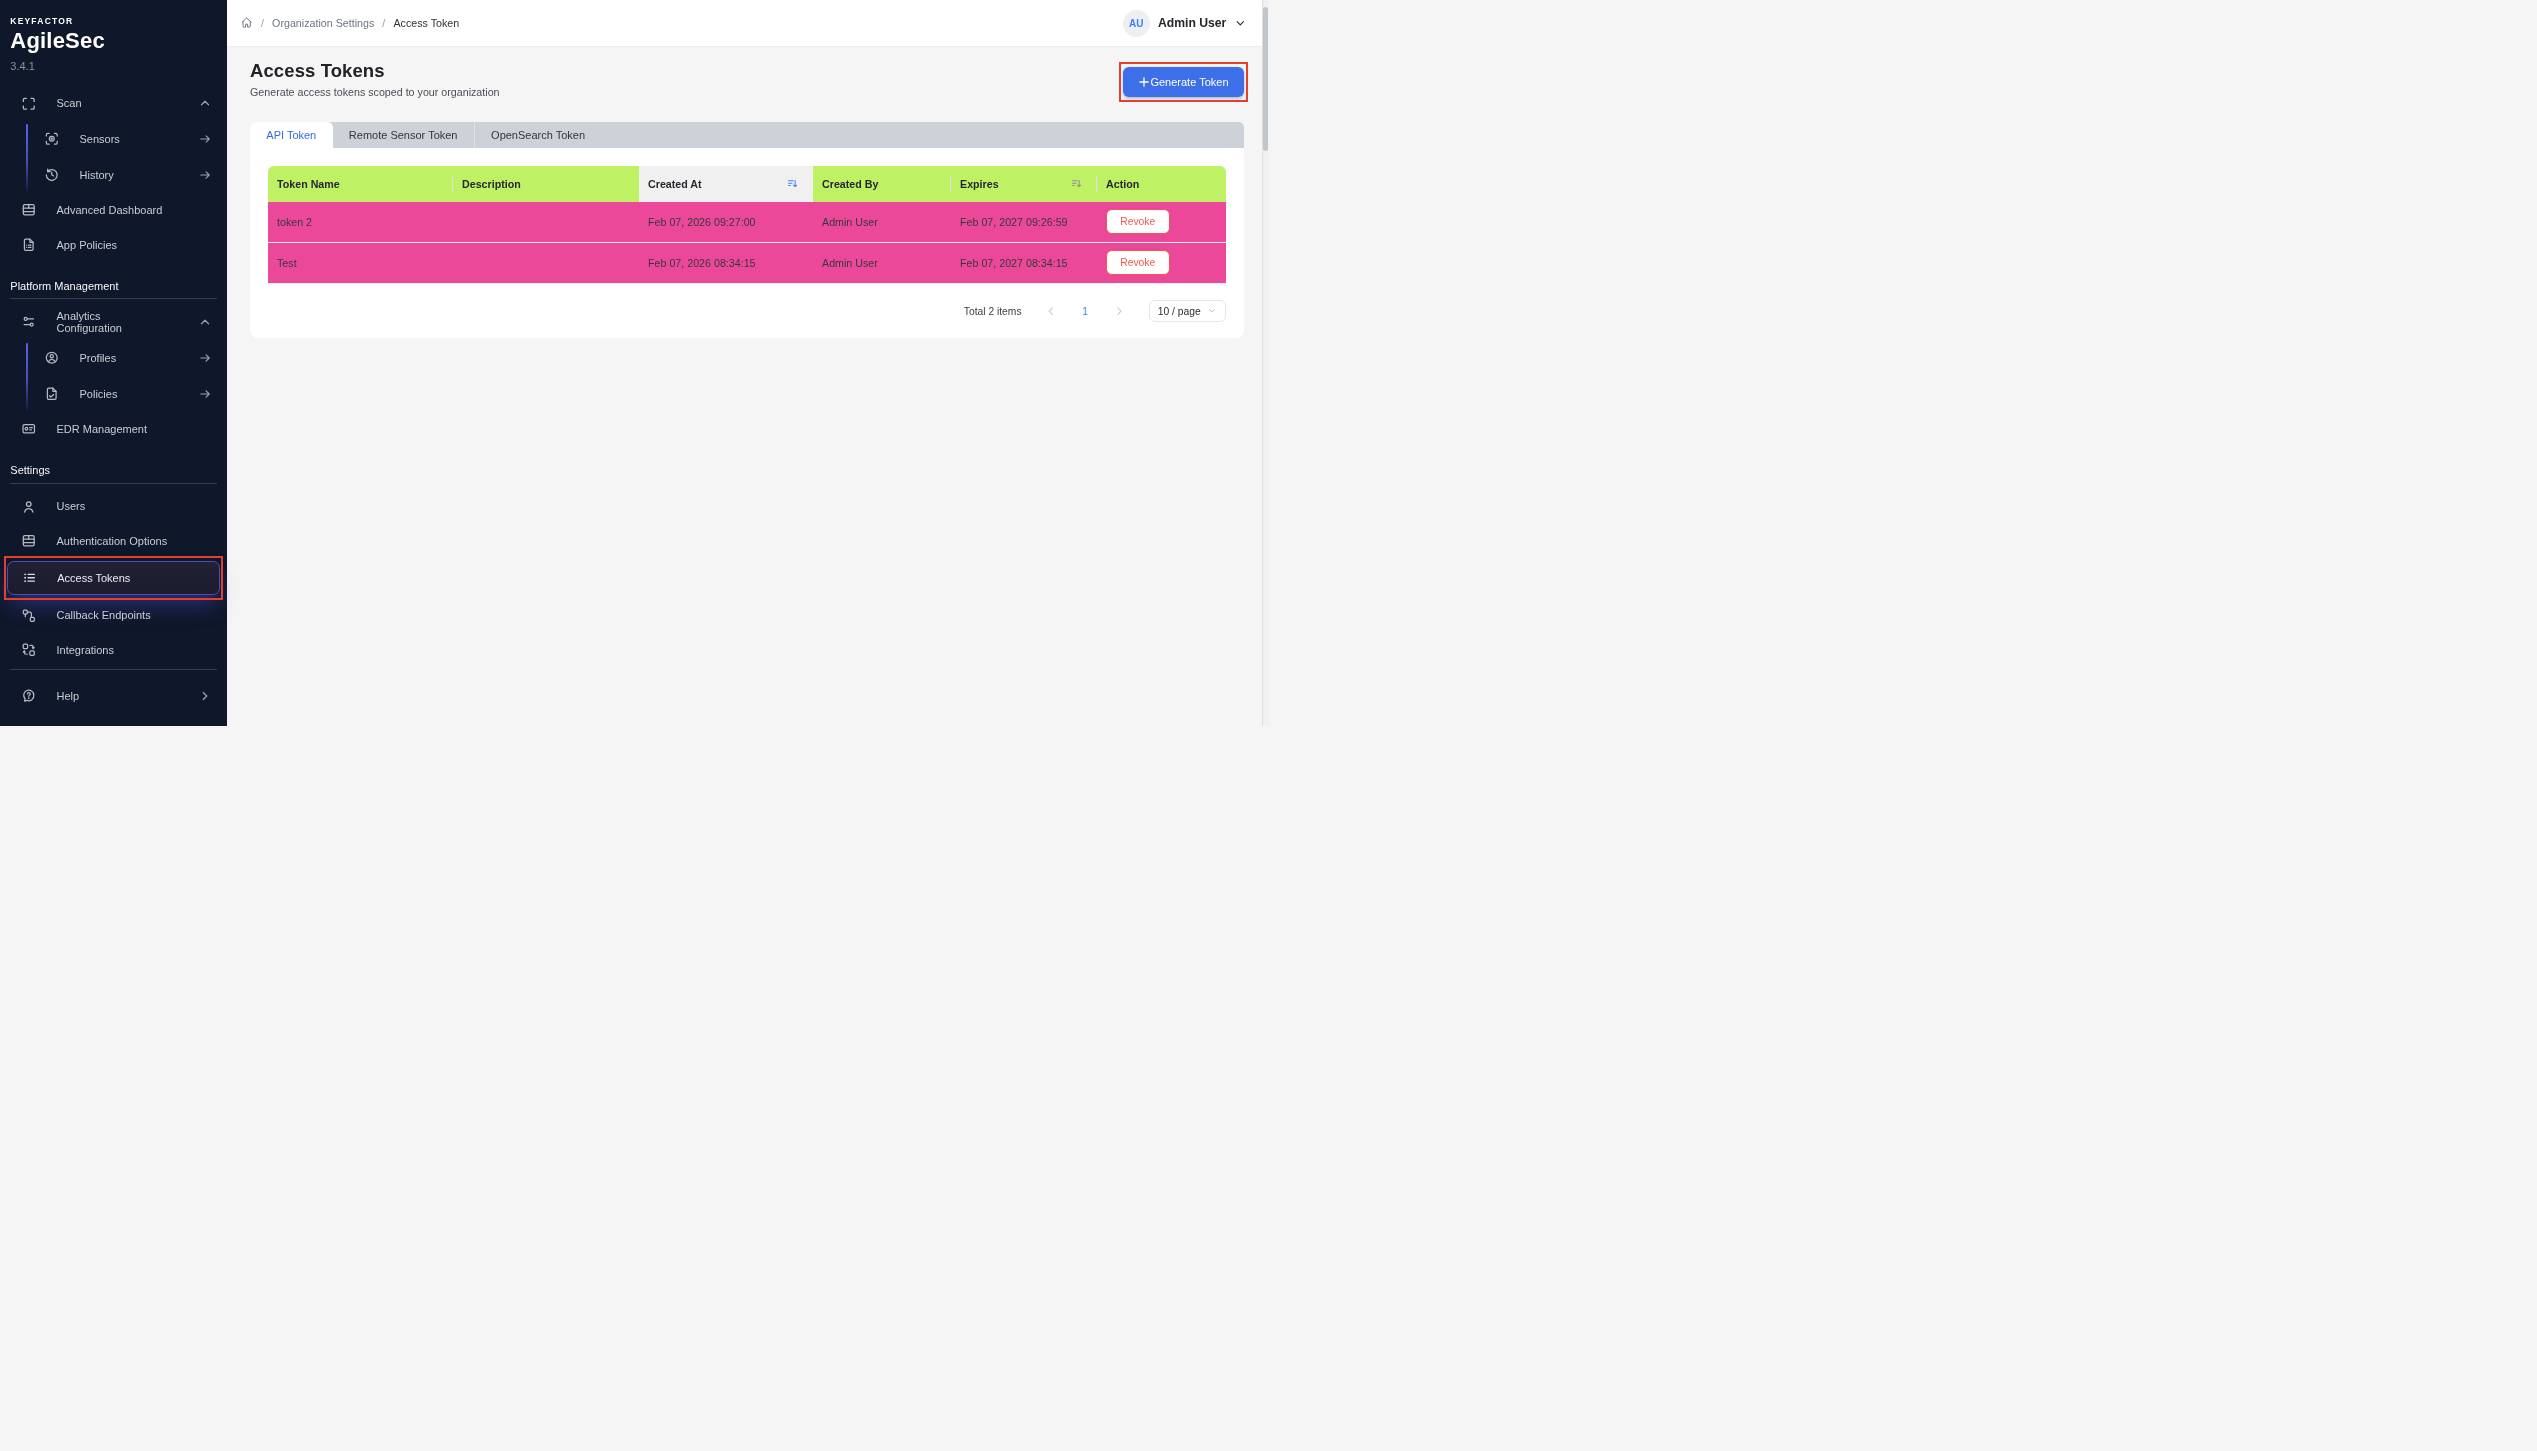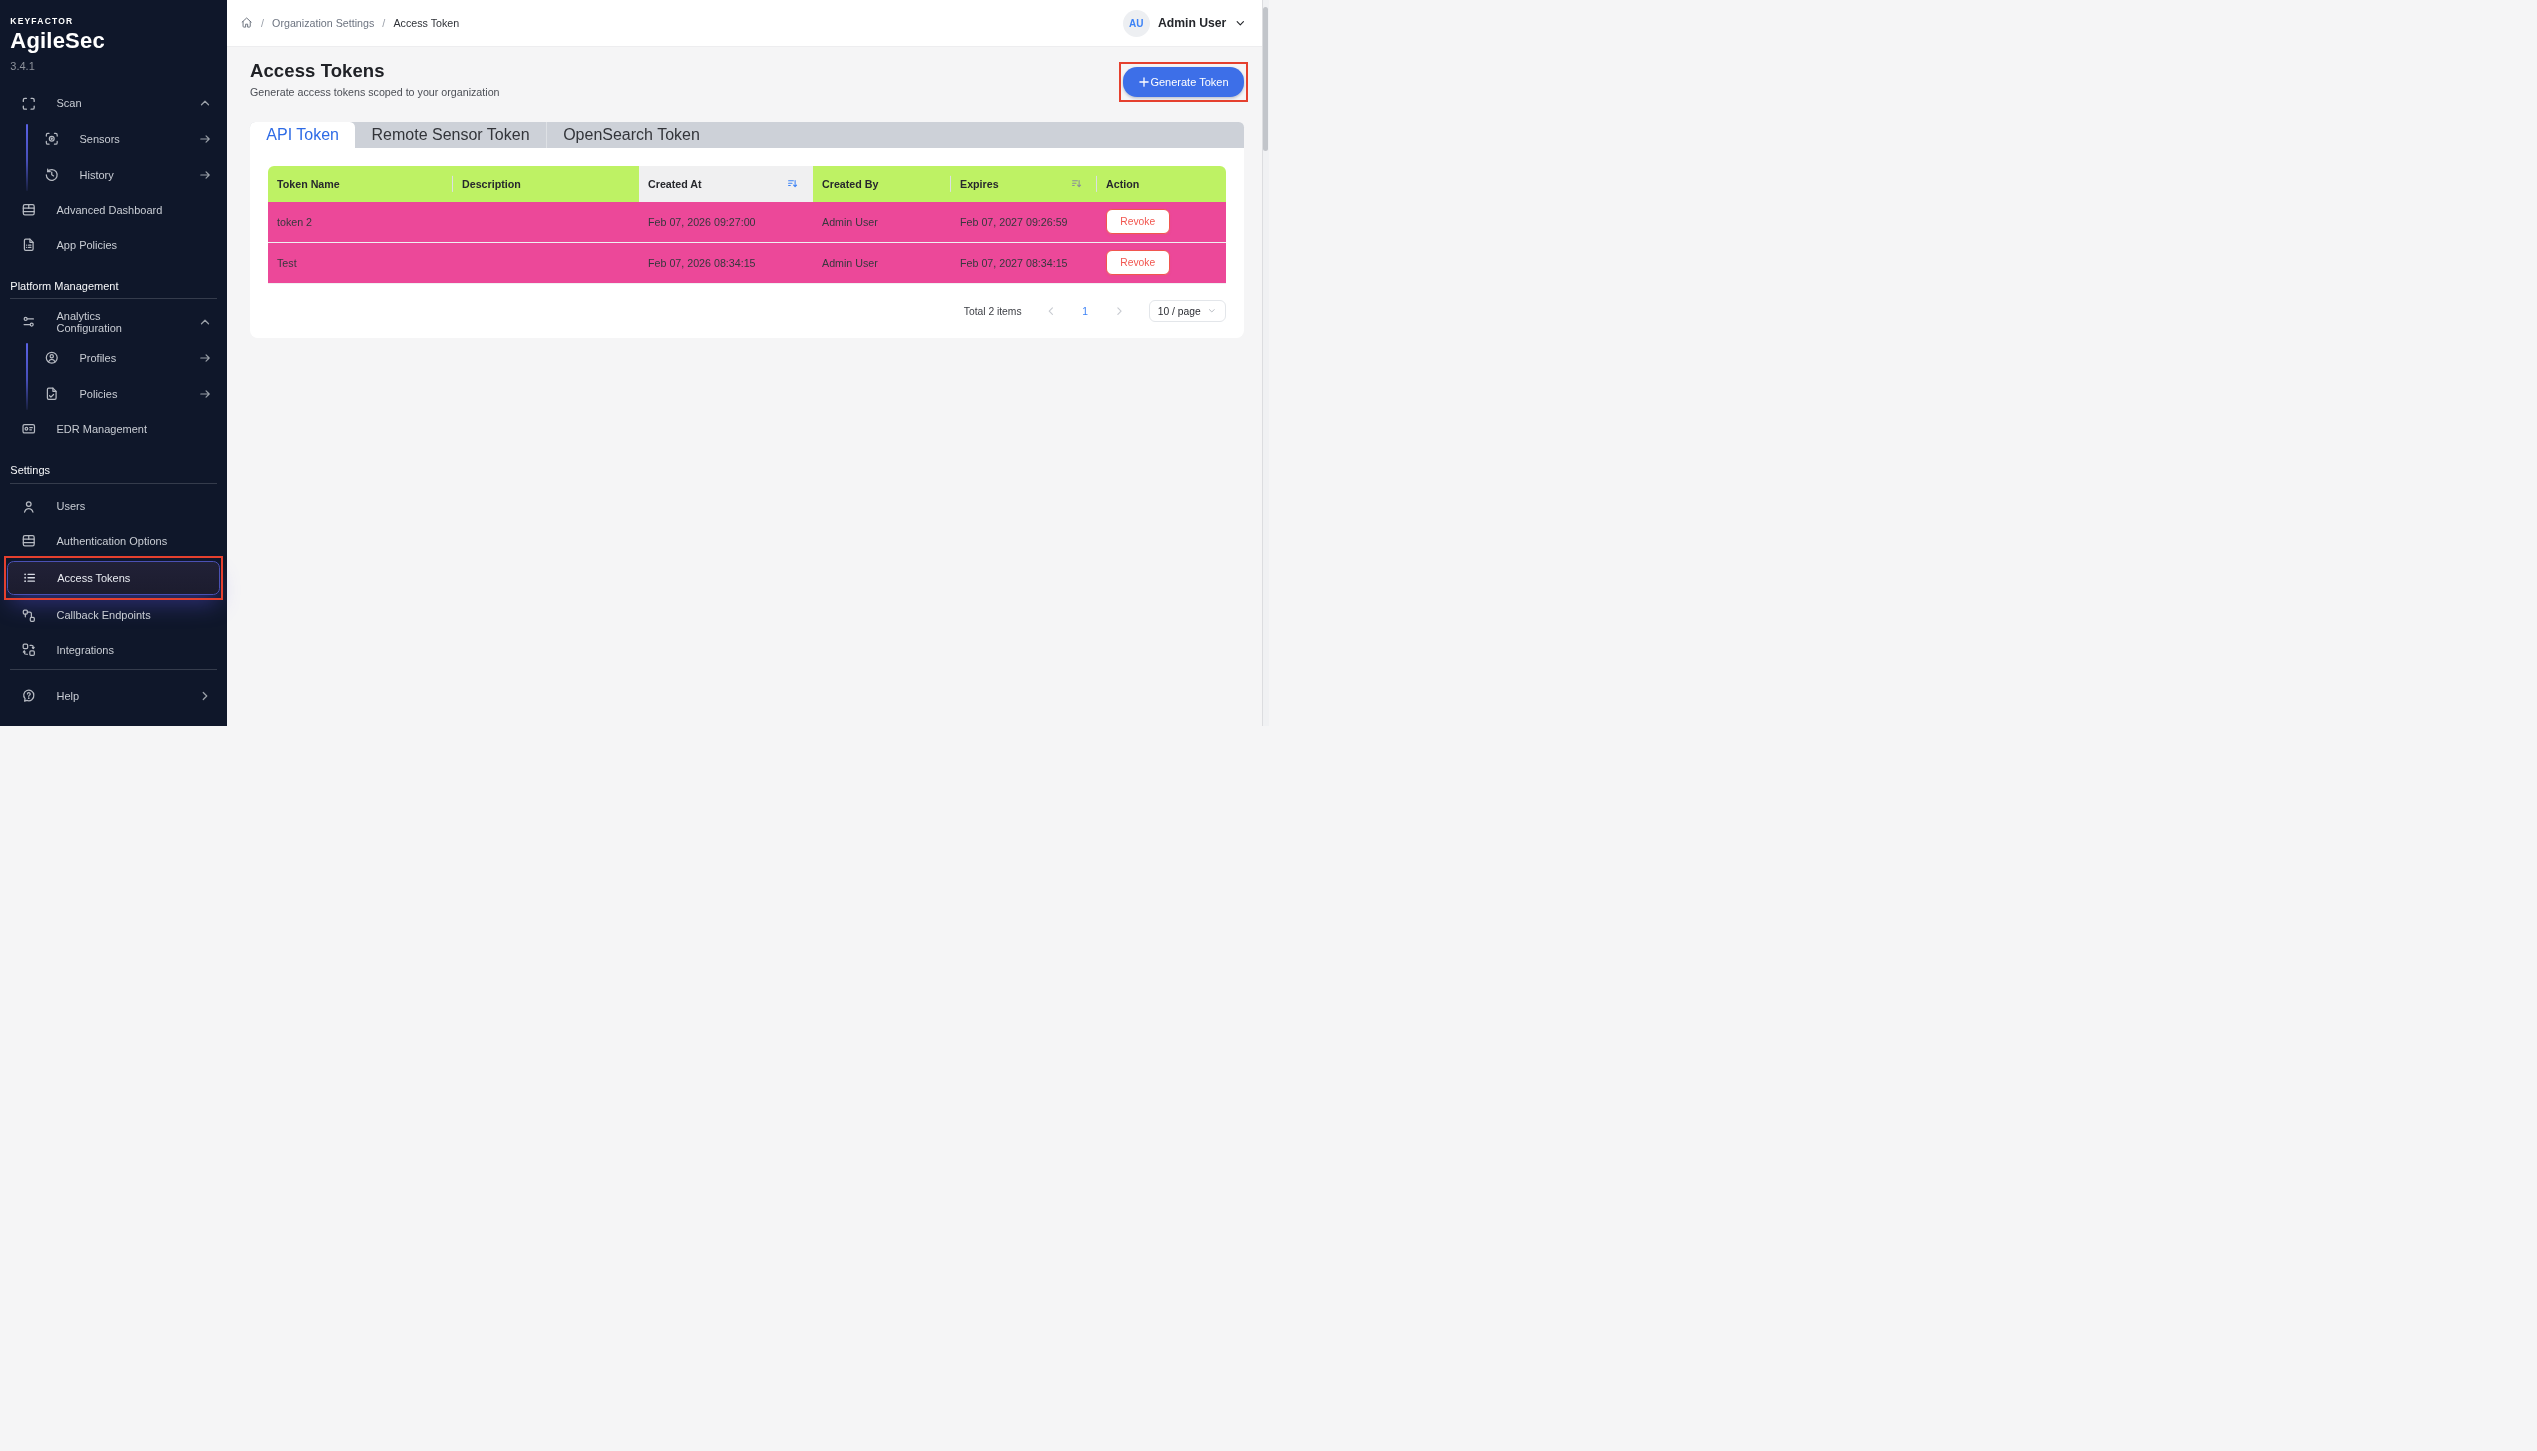--- a/index.html
+++ b/index.html
@@ -95,40 +95,40 @@
   .userbox .chev { width:12.6px; height:12.6px; color:#24262b; }
 
   .page { flex:1; padding:12.6px 25px 0 23px; display:flex; flex-direction:column; min-height:0; }
   .page-head { display:flex; justify-content:space-between; align-items:flex-start; }
   .page-title { font-size:18.5px; font-weight:600; color:#202227; letter-spacing:0.1px; }
   .page-subtitle { margin-top:4.4px; font-size:10.7px; color:#4c4f56; }
   .gen-btn {
     display:flex; align-items:center; gap:0;
     height:30px; padding:0 15.5px; margin-top:0;
     background:#3d6fe8; color:#ffffff;
-    border:none; border-radius:14px;
+    border:none; border-radius:6px;
     font-size:11px; font-weight:500; font-family:inherit;
     cursor:pointer;
     box-shadow:0 1.5px 3px rgba(20,40,90,0.25);
   }
   .gen-btn .ic { width:12px; height:12px; }
   .btn-ring { position:relative; margin-top:7.4px; }
   .btn-ring::after {
     content:""; position:absolute; inset:-5.2px -4.4px; border:2.2px solid #e5402e; pointer-events:none;
   }
 
   
   .tabbar {
     margin-top:24px; height:26px; flex-shrink:0;
     background:#cdd1d8; border-radius:5.2px 5.2px 0 0;
     display:flex; align-items:stretch;
   }
   .tab {
     display:flex; align-items:center; padding:0 16.3px;
-    font-size:16px; color:#33353a; cursor:pointer;
+    font-size:11px; color:#33353a; cursor:pointer;
   }
   .tab.inactive + .tab.inactive { border-left:0.7px solid rgba(255,255,255,0.35); }
   .tab.active {
     background:#ffffff; color:#2e6be6; font-weight:500;
     border-radius:5.2px 5.2px 0 0;
   }
 
   
   .card {
     background:#ffffff; border-radius:0 0 7.4px 7.4px;

